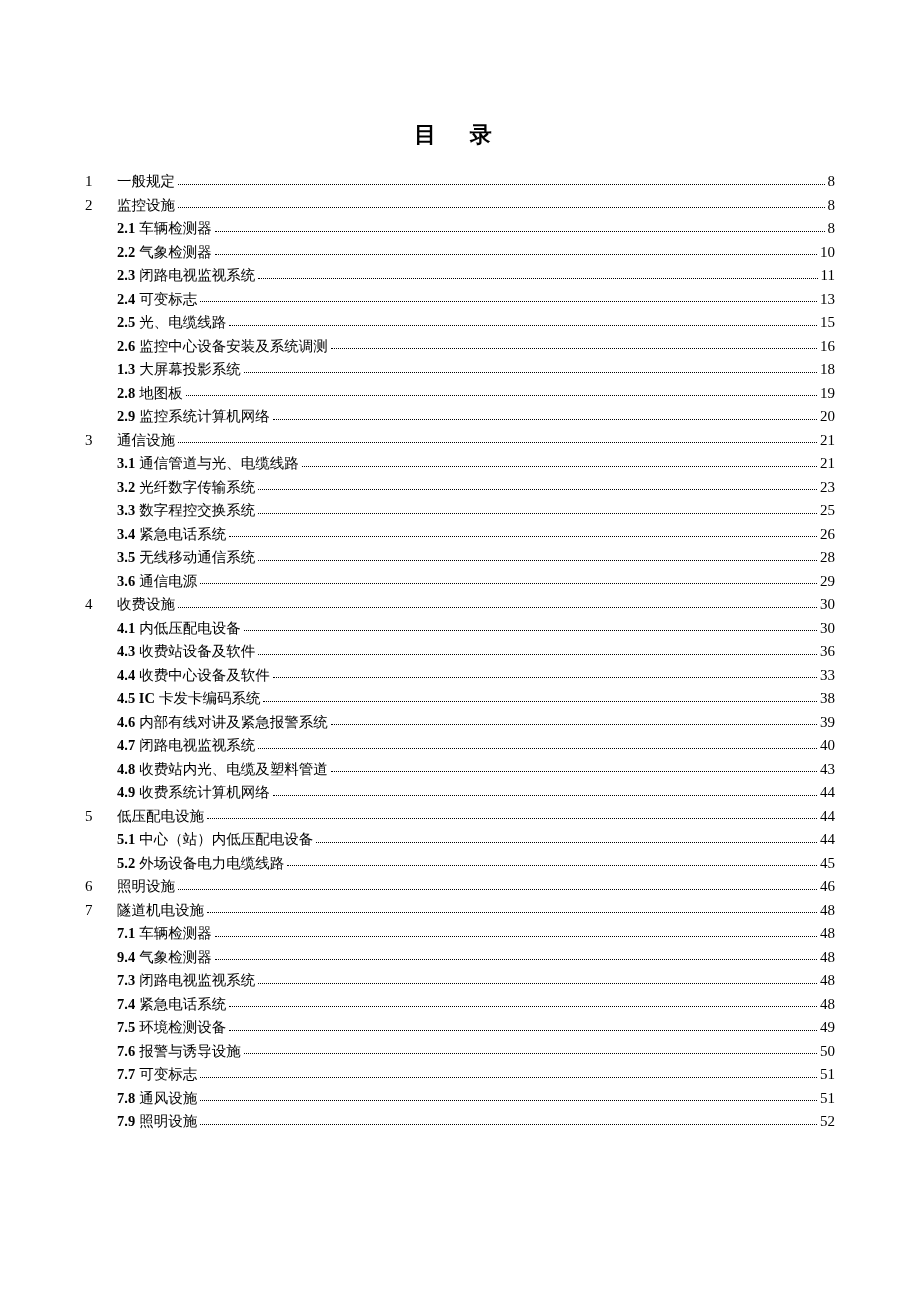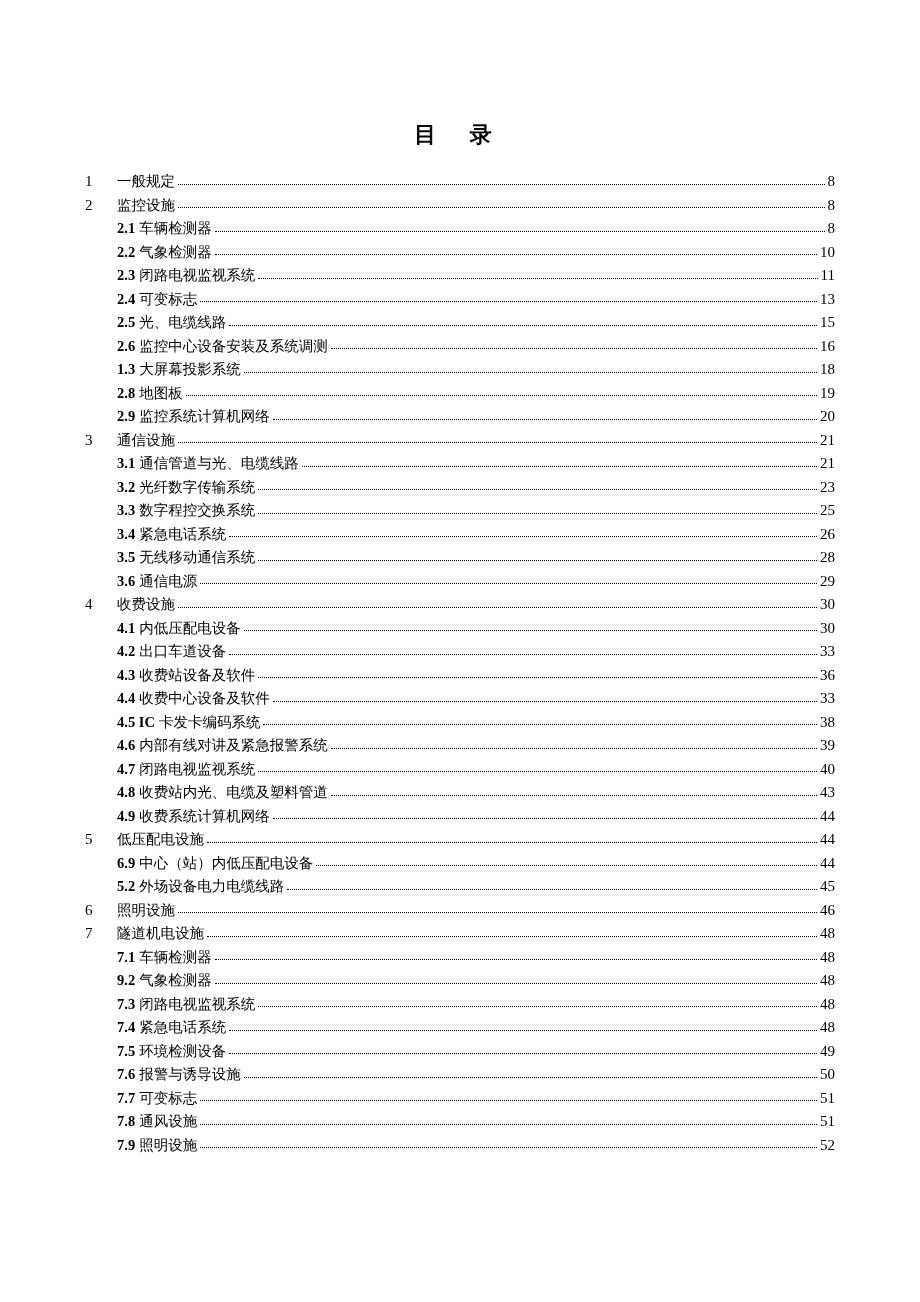--- a/index.html
+++ b/index.html
@@ -182,26 +182,20 @@
       <span class="col-page">30</span>
     </div>
     <div class="toc-row lvl2">
       <span class="col-num"></span>
       <span class="col-text"><span class="secnum">4.1</span><span class="sectitle">内低压配电设备</span></span>
       <span class="leader"></span>
       <span class="col-page">30</span>
     </div>
     <div class="toc-row lvl2">
       <span class="col-num"></span>
-      <span class="col-text"><span class="secnum">4.2</span><span class="sectitle">出口车道设备</span></span>
-      <span class="leader"></span>
-      <span class="col-page">33</span>
-    </div>
-    <div class="toc-row lvl2">
-      <span class="col-num"></span>
       <span class="col-text"><span class="secnum">4.3</span><span class="sectitle">收费站设备及软件</span></span>
       <span class="leader"></span>
       <span class="col-page">36</span>
     </div>
     <div class="toc-row lvl2">
       <span class="col-num"></span>
       <span class="col-text"><span class="secnum">4.4</span><span class="sectitle">收费中心设备及软件</span></span>
       <span class="leader"></span>
       <span class="col-page">33</span>
     </div>
@@ -236,21 +230,21 @@
       <span class="col-page">44</span>
     </div>
     <div class="toc-row lvl1">
       <span class="col-num">5</span>
       <span class="col-text"><span class="sectitle">低压配电设施</span></span>
       <span class="leader"></span>
       <span class="col-page">44</span>
     </div>
     <div class="toc-row lvl2">
       <span class="col-num"></span>
-      <span class="col-text"><span class="secnum">6.9</span><span class="sectitle">中心（站）内低压配电设备</span></span>
+      <span class="col-text"><span class="secnum">5.1</span><span class="sectitle">中心（站）内低压配电设备</span></span>
       <span class="leader"></span>
       <span class="col-page">44</span>
     </div>
     <div class="toc-row lvl2">
       <span class="col-num"></span>
       <span class="col-text"><span class="secnum">5.2</span><span class="sectitle">外场设备电力电缆线路</span></span>
       <span class="leader"></span>
       <span class="col-page">45</span>
     </div>
     <div class="toc-row lvl1">
@@ -266,21 +260,21 @@
       <span class="col-page">48</span>
     </div>
     <div class="toc-row lvl2">
       <span class="col-num"></span>
       <span class="col-text"><span class="secnum">7.1</span><span class="sectitle">车辆检测器</span></span>
       <span class="leader"></span>
       <span class="col-page">48</span>
     </div>
     <div class="toc-row lvl2">
       <span class="col-num"></span>
-      <span class="col-text"><span class="secnum">9.2</span><span class="sectitle">气象检测器</span></span>
+      <span class="col-text"><span class="secnum">9.4</span><span class="sectitle">气象检测器</span></span>
       <span class="leader"></span>
       <span class="col-page">48</span>
     </div>
     <div class="toc-row lvl2">
       <span class="col-num"></span>
       <span class="col-text"><span class="secnum">7.3</span><span class="sectitle">闭路电视监视系统</span></span>
       <span class="leader"></span>
       <span class="col-page">48</span>
     </div>
     <div class="toc-row lvl2">

